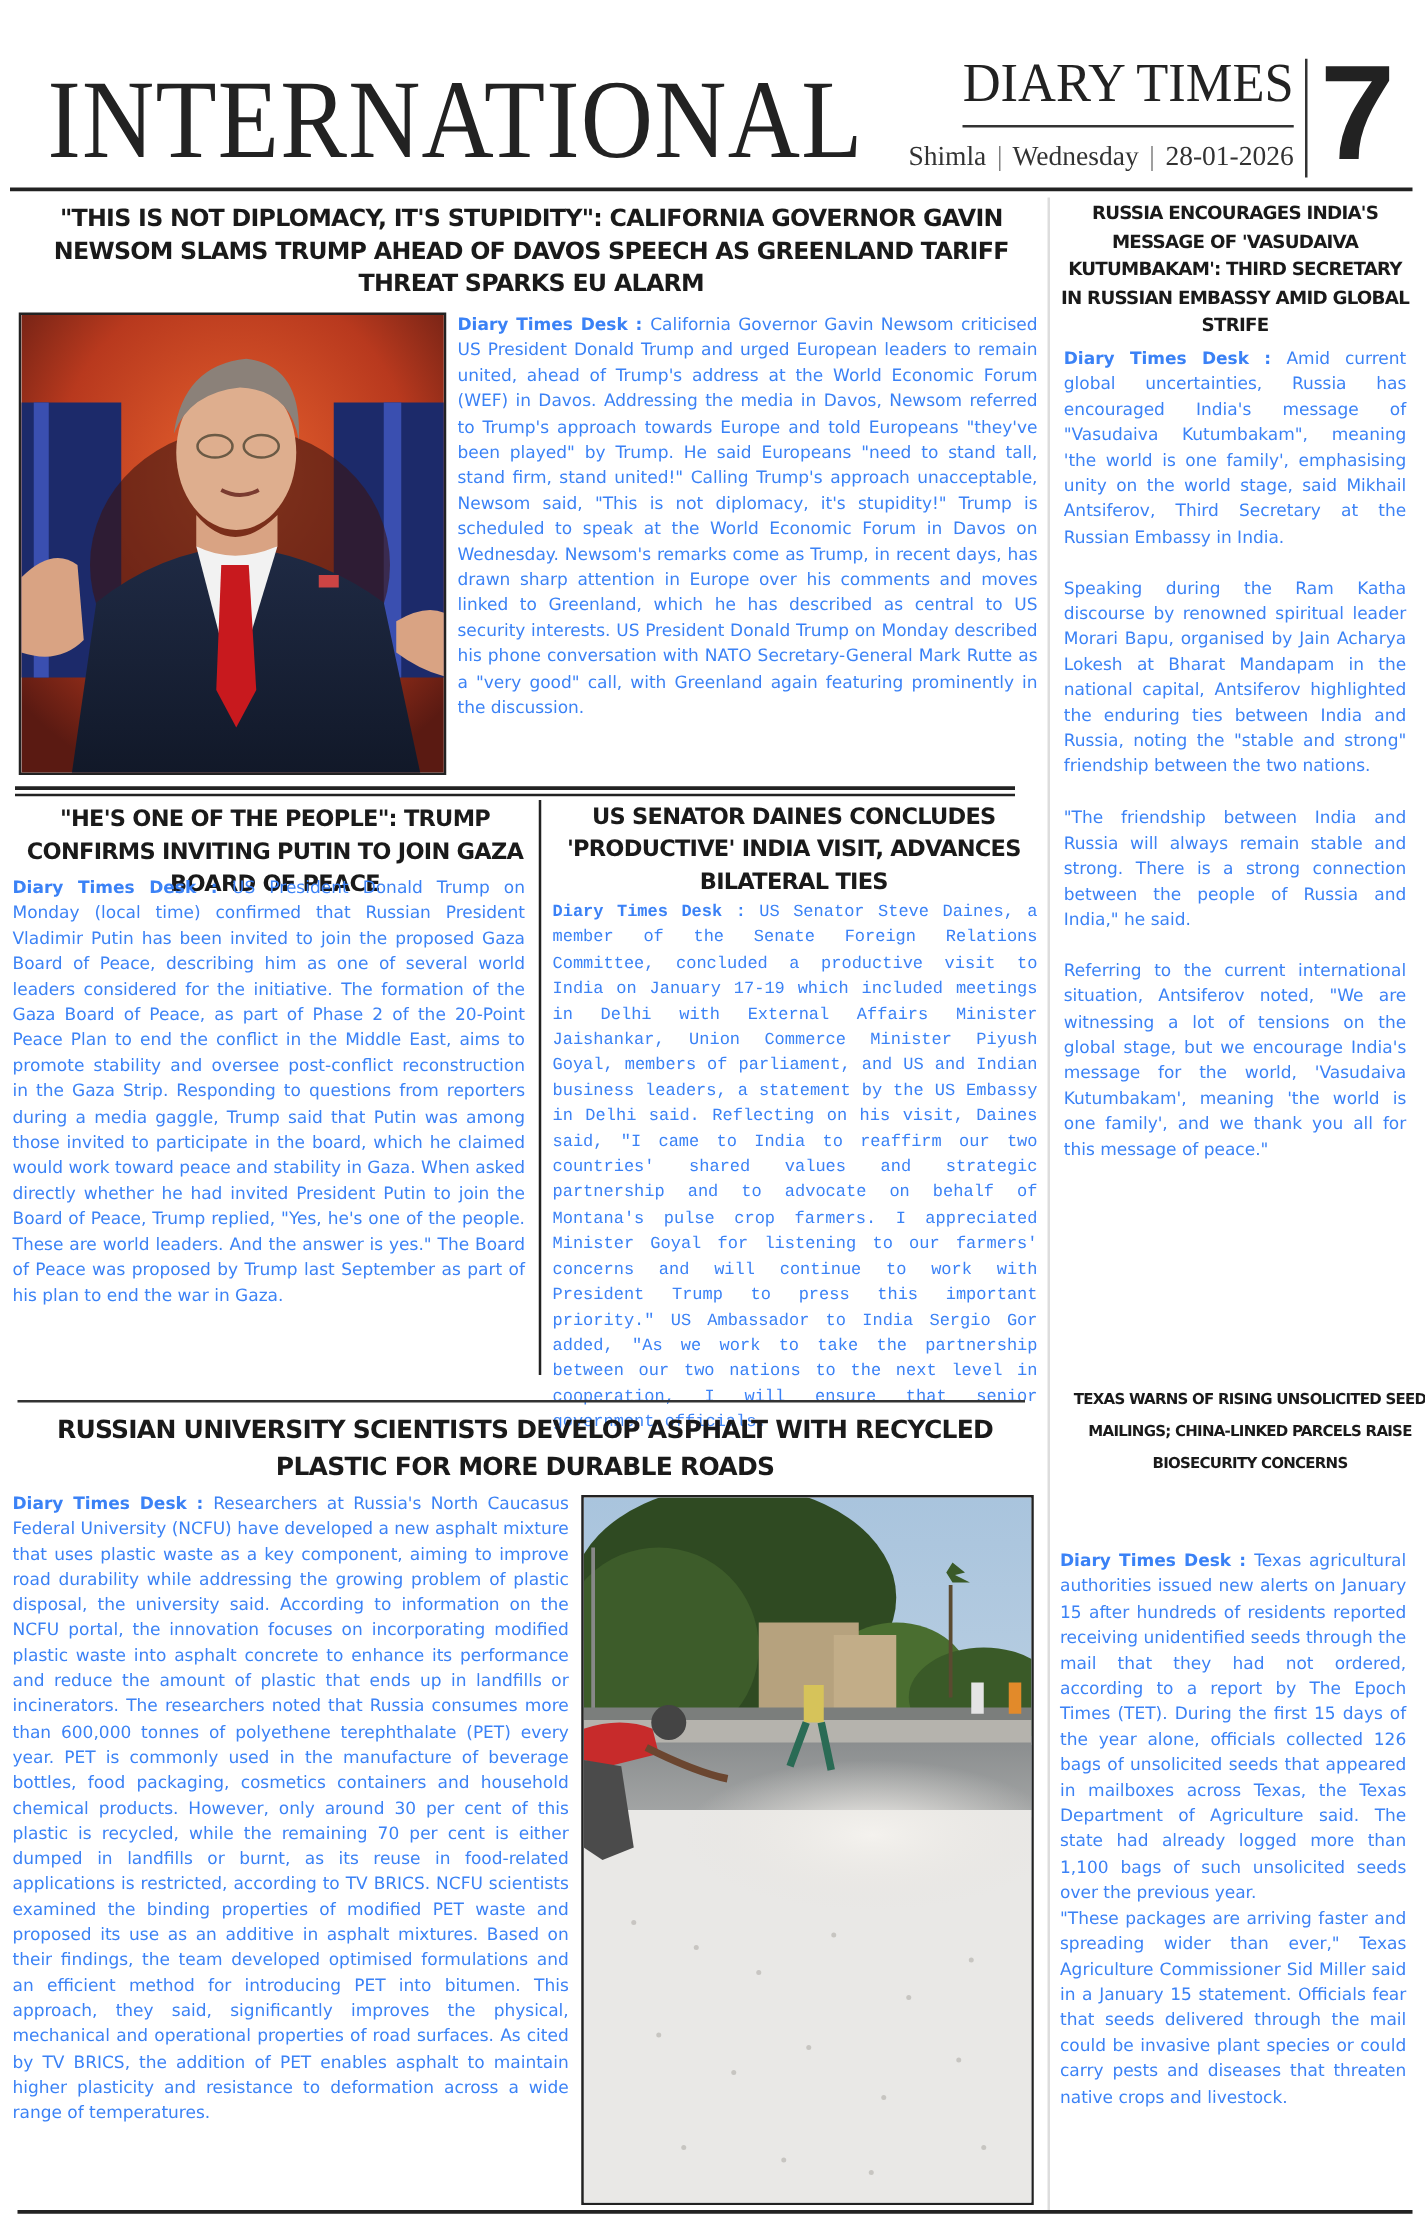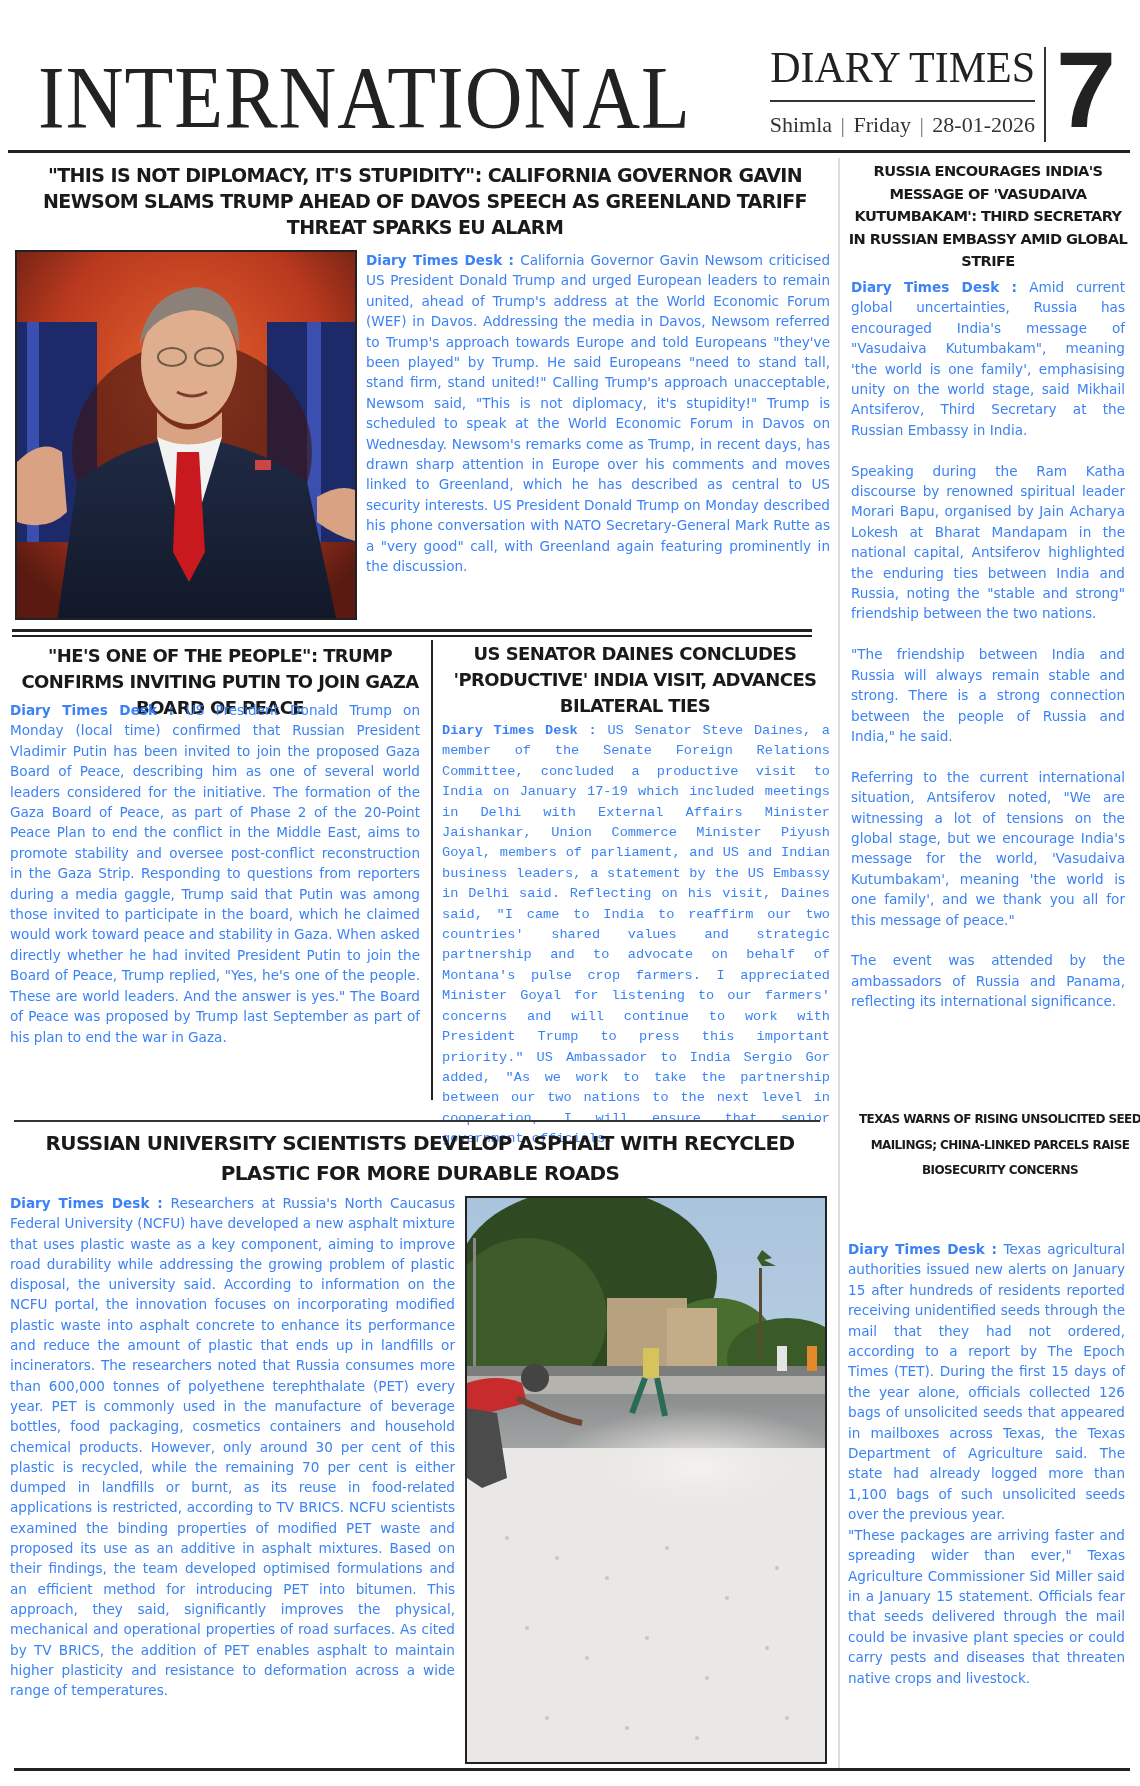--- a/index.html
+++ b/index.html
@@ -82,21 +82,21 @@
 </style>
 </head>
 <body>
 
 <div class="section-title">INTERNATIONAL</div>
 <div class="paper-name">DIARY TIMES</div>
 <div class="paper-name-rule"></div>
 <div class="dateline">
   <span>Shimla</span>
   <span class="sep">|</span>
-  <span>Friday</span>
+  <span>Wednesday</span>
   <span class="sep">|</span>
   <span>28-01-2026</span>
 </div>
 <div class="mast-vrule"></div>
 <div class="page-number">7</div>
 <div class="mast-rule"></div>
 
 <div class="right-col-rule"></div>
 
 <article>
@@ -239,21 +239,20 @@
 <article>
   <h2 class="headline a5-headline">RUSSIA ENCOURAGES INDIA'S MESSAGE OF 'VASUDAIVA KUTUMBAKAM': THIRD SECRETARY IN RUSSIAN EMBASSY AMID GLOBAL STRIFE</h2>
   <div class="body-text a5-text">
     <p class="para">
       <span class="byline">Diary Times Desk : </span>
       <span>Amid current global uncertainties, Russia has encouraged India's message of "Vasudaiva Kutumbakam", meaning 'the world is one family', emphasising unity on the world stage, said Mikhail Antsiferov, Third Secretary at the Russian Embassy in India.</span>
     </p>
     <p class="para">Speaking during the Ram Katha discourse by renowned spiritual leader Morari Bapu, organised by Jain Acharya Lokesh at Bharat Mandapam in the national capital, Antsiferov highlighted the enduring ties between India and Russia, noting the "stable and strong" friendship between the two nations.</p>
     <p class="para">"The friendship between India and Russia will always remain stable and strong. There is a strong connection between the people of Russia and India," he said.</p>
     <p class="para">Referring to the current international situation, Antsiferov noted, "We are witnessing a lot of tensions on the global stage, but we encourage India's message for the world, 'Vasudaiva Kutumbakam', meaning 'the world is one family', and we thank you all for this message of peace."</p>
-    <p class="para">The event was attended by the ambassadors of Russia and Panama, reflecting its international significance.</p>
   </div>
 </article>
 
 <article>
   <h2 class="headline a6-headline">TEXAS WARNS OF RISING UNSOLICITED SEED MAILINGS; CHINA-LINKED PARCELS RAISE BIOSECURITY CONCERNS</h2>
   <div class="body-text a6-text">
     <p class="para">
       <span class="byline">Diary Times Desk : </span>
       <span>Texas agricultural authorities issued new alerts on January 15 after hundreds of residents reported receiving unidentified seeds through the mail that they had not ordered, according to a report by The Epoch Times (TET). During the first 15 days of the year alone, officials collected 126 bags of unsolicited seeds that appeared in mailboxes across Texas, the Texas Department of Agriculture said. The state had already logged more than 1,100 bags of such unsolicited seeds over the previous year.</span>
     </p>

